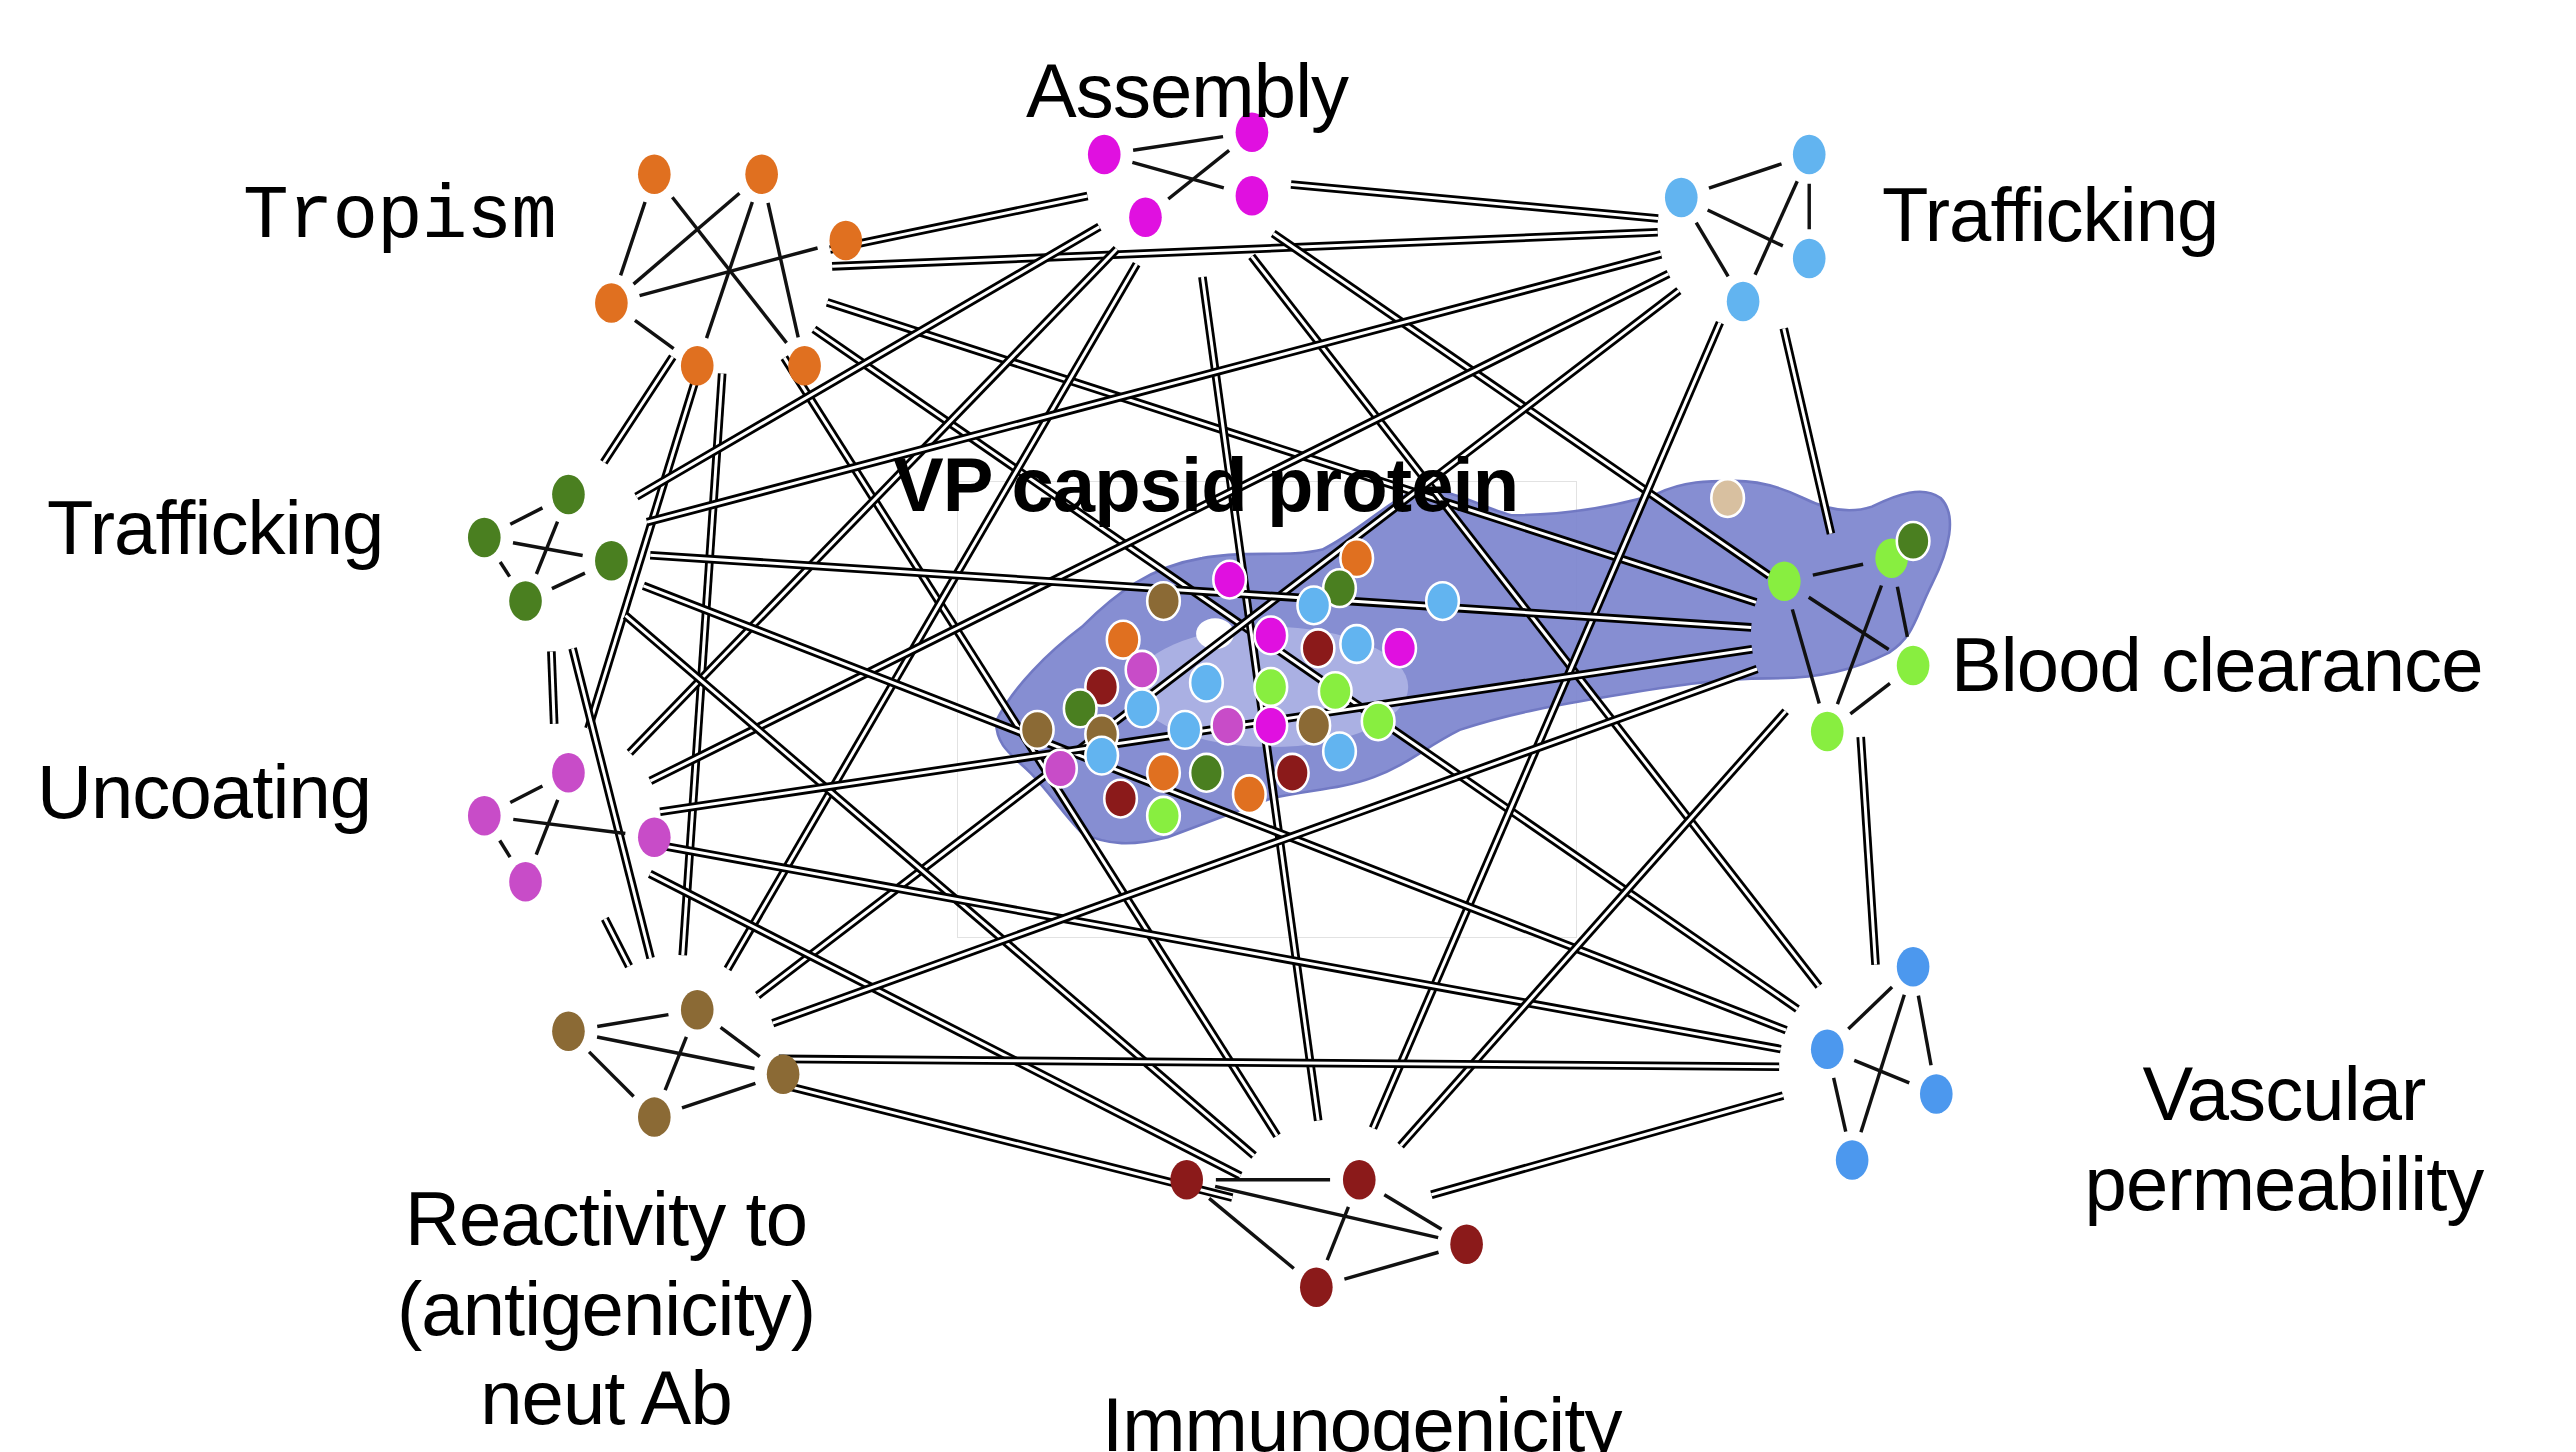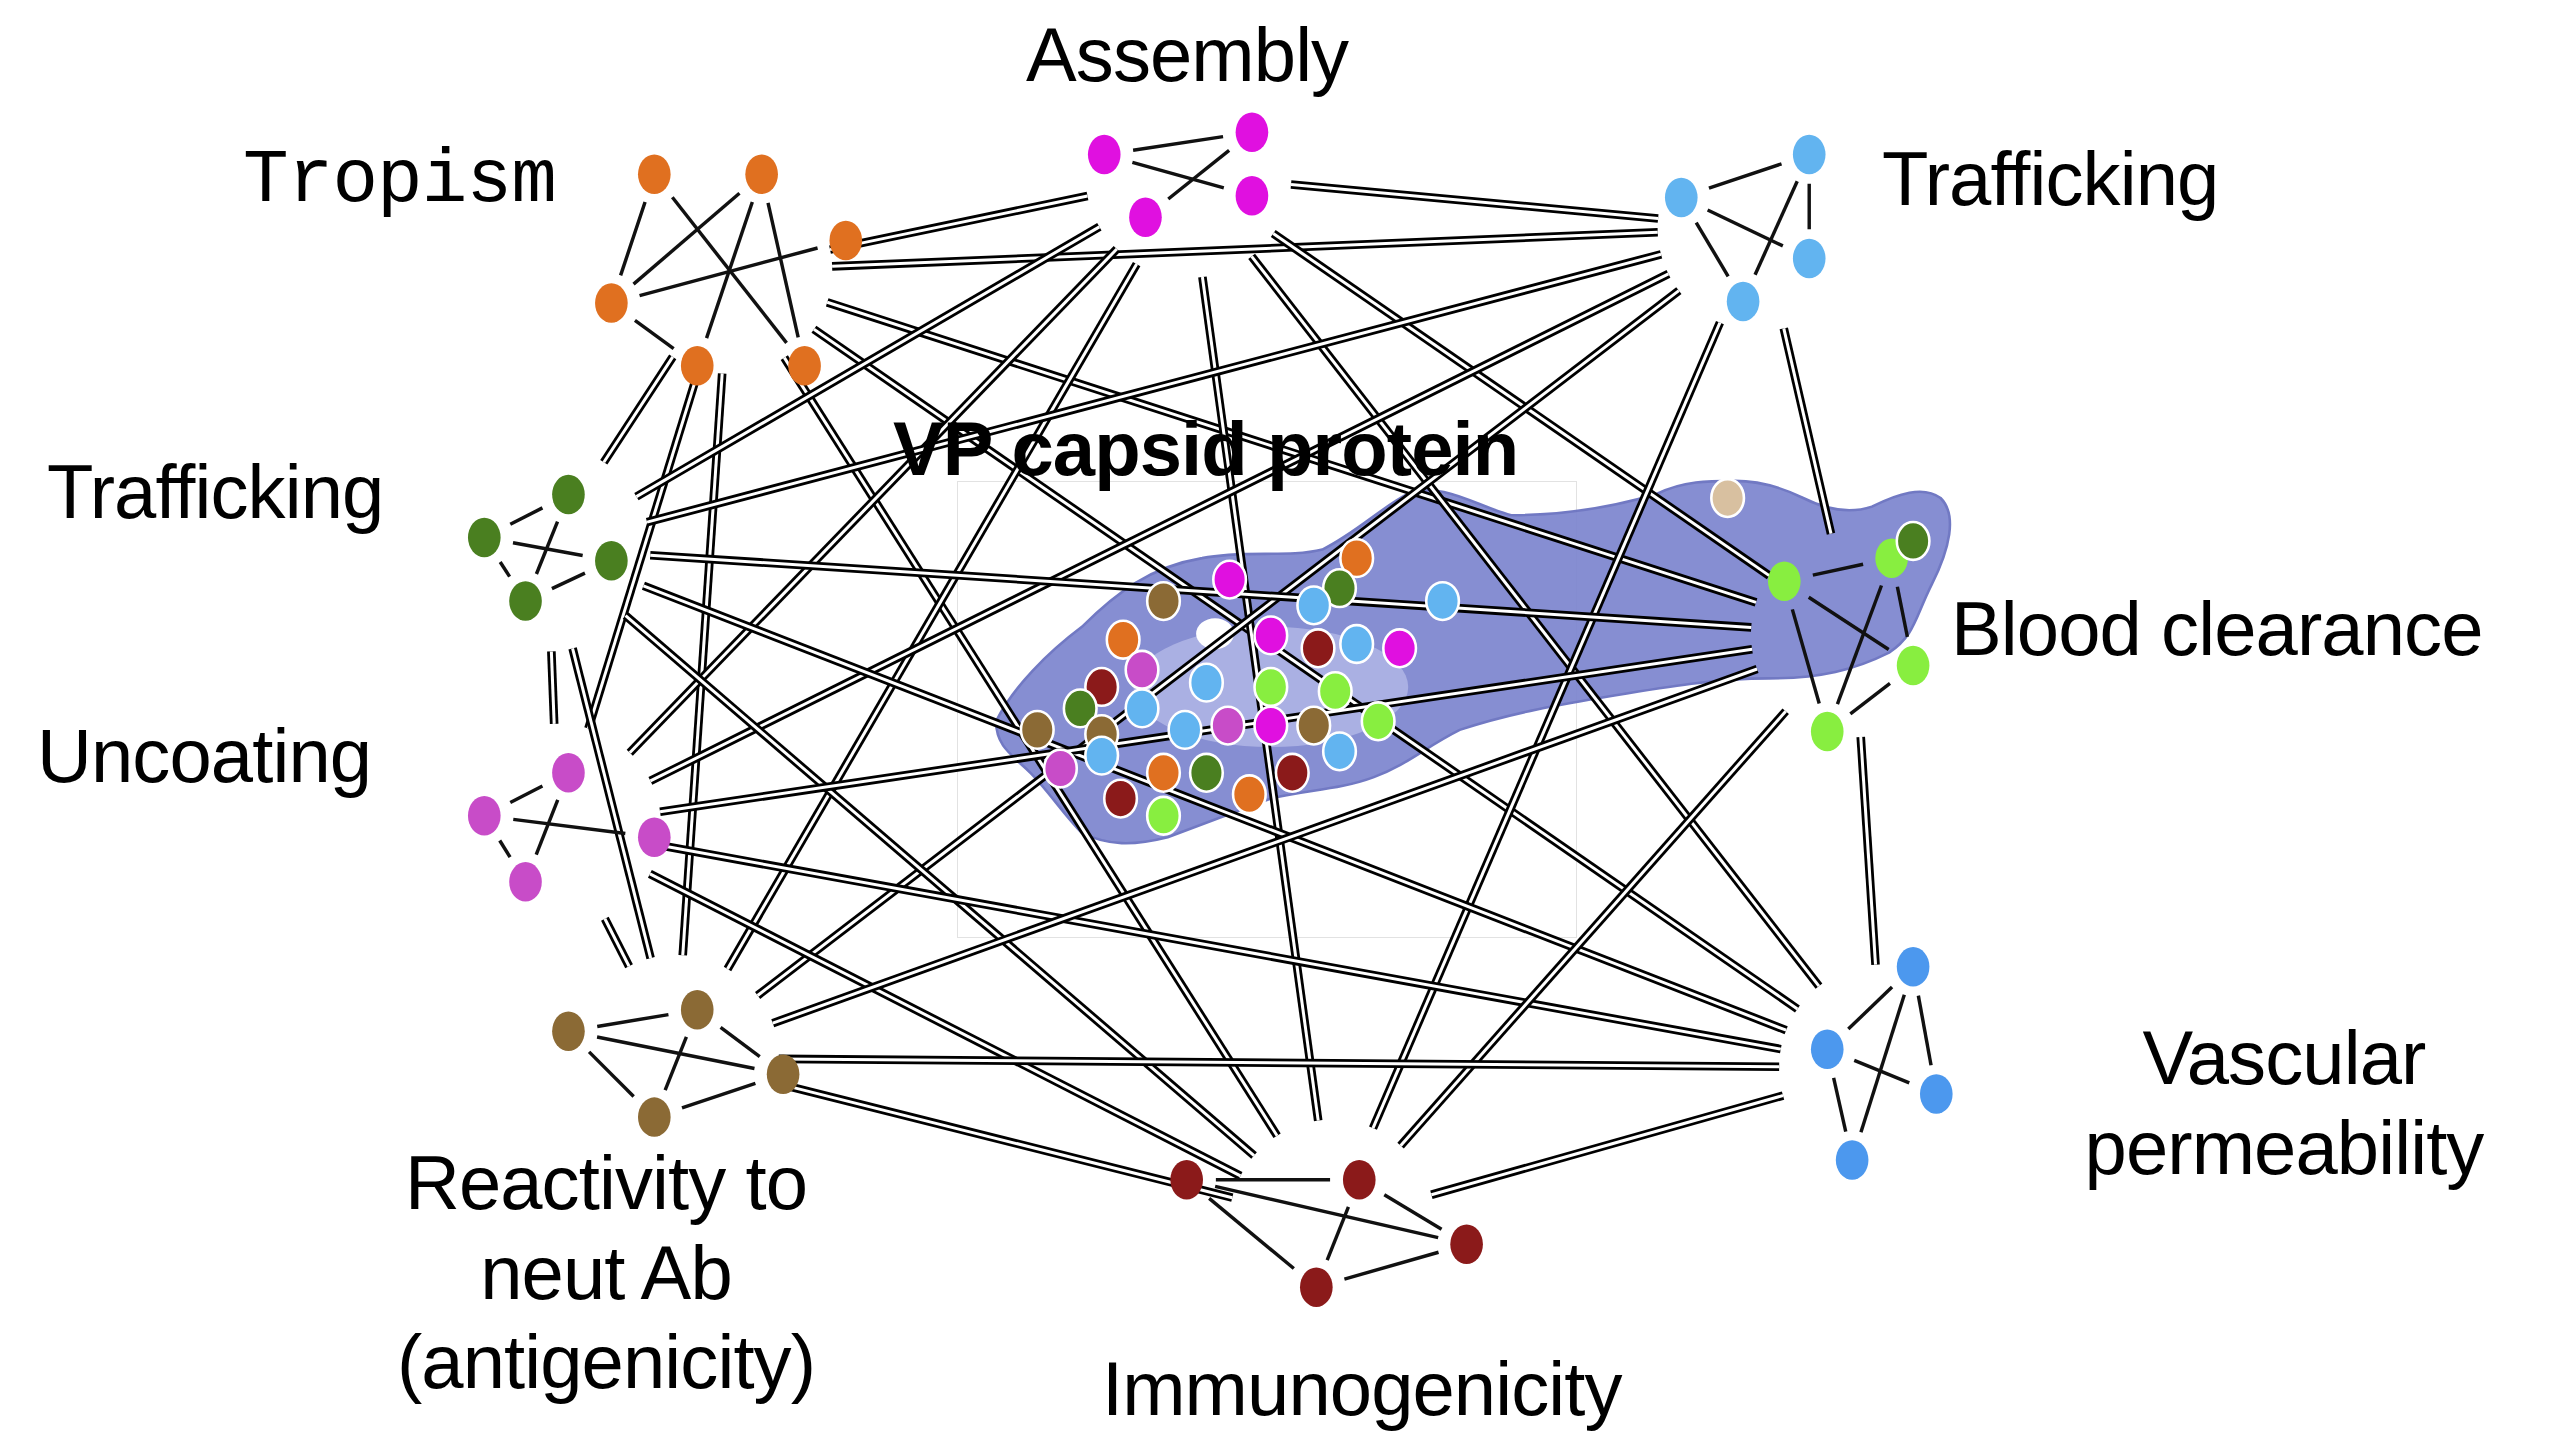--- a/index.html
+++ b/index.html
@@ -1,18 +1,18 @@
 <!DOCTYPE html>
 <html style="font-size:13.7px"><head>
 <meta charset="utf-8">
 <style>
   html, body { margin:0; padding:0; background:#ffffff; }
   body { width:2576px; height:1452px; position:relative; overflow:hidden; font-family:"Liberation Sans", sans-serif; }
   #diagram { position:absolute; left:0; top:0; width:2576px; height:1452px; }
-  .label { position:absolute; color:#000; font-size:76px; line-height:1.18; white-space:nowrap; letter-spacing:-0.9px; }
+  .label { position:absolute; color:#000; font-size:76px; line-height:1.18; white-space:nowrap; letter-spacing:-0.9px;margin-top:36px; }
   .center-title { font-weight:bold; font-size:76px; letter-spacing:-0.9px;text-align:center; }
   .frame { position:absolute; border:1.7px solid #e2e2e2; left:957px; top:481px; width:618px; height:455px; }
 </style>
 </head>
 <body>
 
 <div class="frame"></div>
 
 <svg id="diagram" xmlns="http://www.w3.org/2000/svg" width="2576" height="1452" viewBox="0 0 3000 1691">
   <g id="protein-layer">
@@ -298,17 +298,17 @@
 <div class="label" style="left:1882px; top:134px;"><span>Trafficking</span></div>
 <div class="label" style="left:47px; top:447px;"><span>Trafficking</span></div>
 <div class="label" style="left:37px; top:711px;"><span>Uncoating</span></div>
 <div class="label" style="left:1951px; top:584px;"><span>Blood clearance</span></div>
 <div class="label" style="left:2052px; top:1013px; text-align:center; width:464px;">
   <div>Vascular</div>
   <div>permeability</div>
 </div>
 <div class="label" style="left:357px; top:1138px; text-align:center; width:498px;">
   <div>Reactivity to</div>
+  <div>(antigenicity)</div>
   <div>neut Ab</div>
-  <div>(antigenicity)</div>
 </div>
 <div class="label" style="left:1102px; top:1344px;"><span>Immunogenicity</span></div>
 
 
 </body></html>

